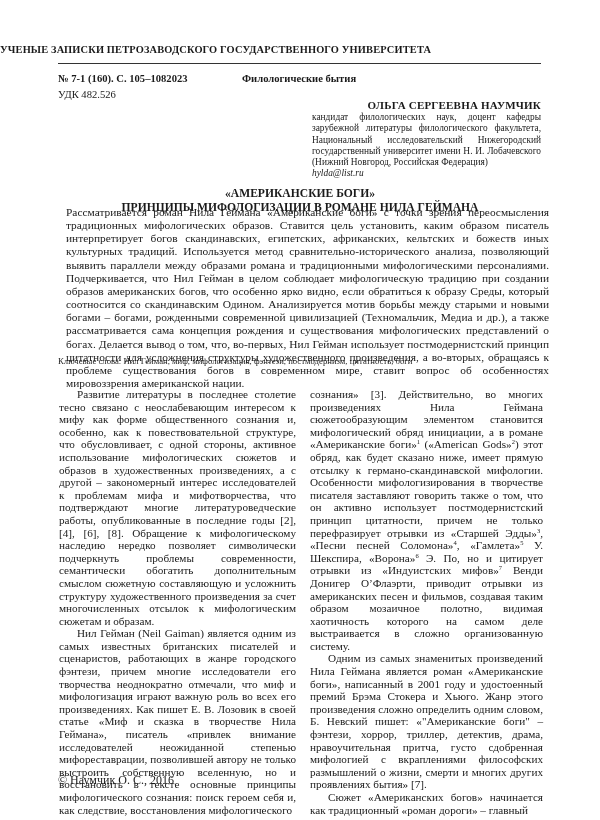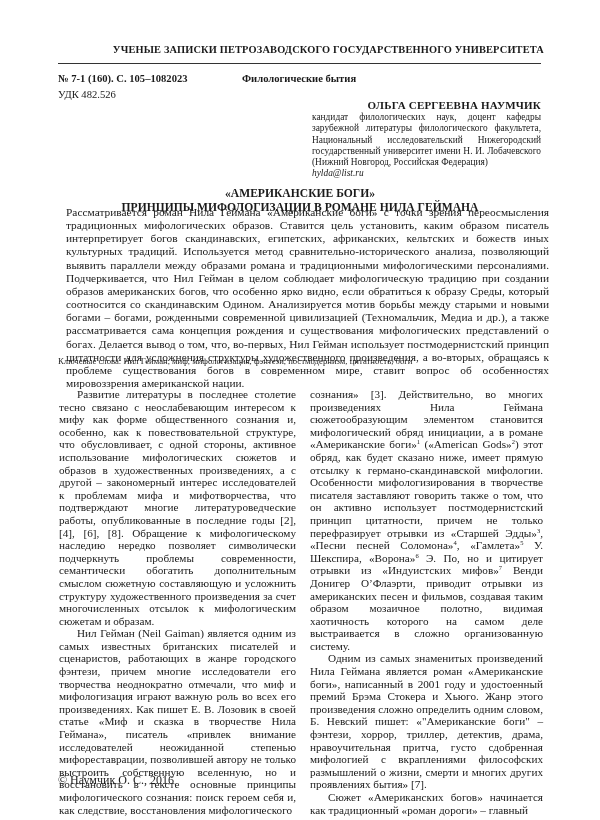--- a/index.html
+++ b/index.html
@@ -3,21 +3,21 @@
   <meta charset="utf-8">
   <style>
     html, body { margin: 0; padding: 0; background: #ffffff; }
     body {
       width: 600px; height: 820px; position: relative; overflow: hidden;
       font-family: "Liberation Serif", "DejaVu Serif", serif;
       color: #1a1a1a;
     }
     .abs { position: absolute; }
     .journal-title {
-      left: 12px; width: 532px; top: 44px; text-align: right;
+      left: 0; width: 532px; top: 44px; text-align: left;
       font-weight: bold; font-size: 10.4px; letter-spacing: 0.15px;
     }
     .header-rule {
       left: 58px; width: 483px; top: 63px; height: 0;
       border-top: 1px solid #333;
     }
     .issue-row {
       left: 58px; width: 483px; top: 73px; font-size: 10.6px; font-weight: bold;
       display: flex; 
     }

